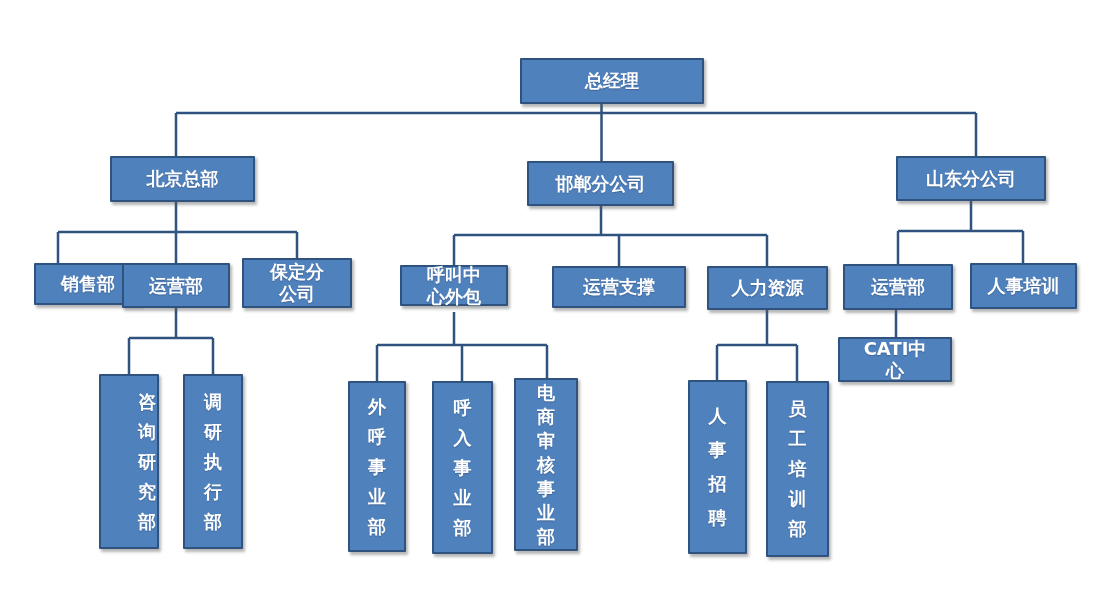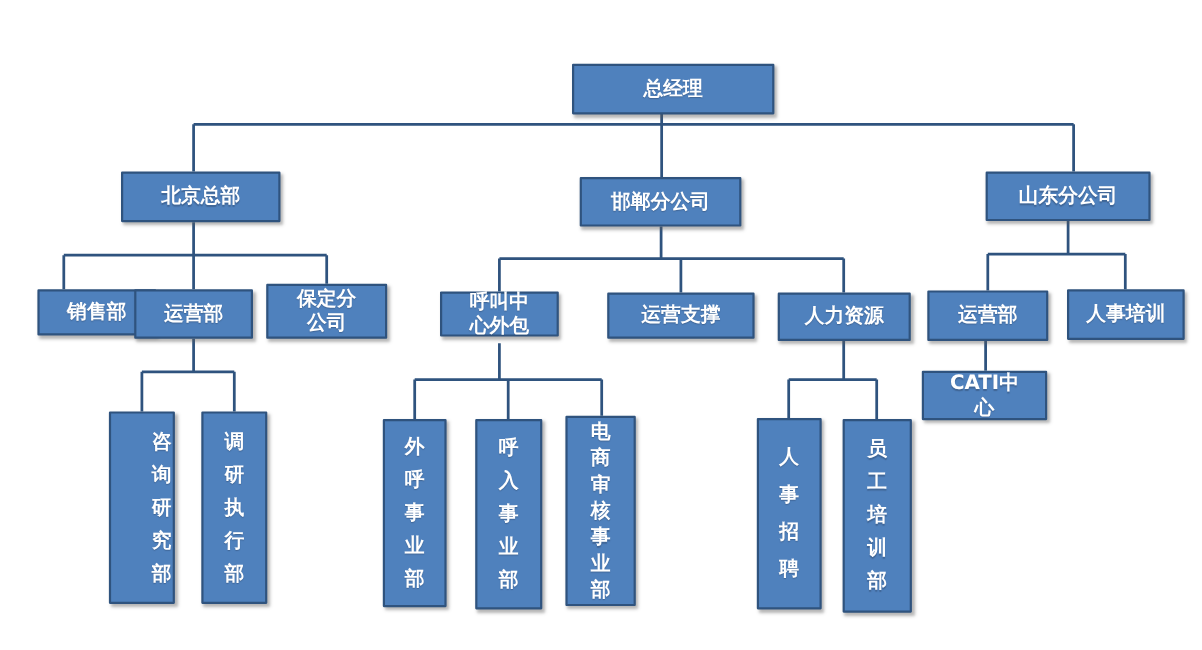--- a/index.html
+++ b/index.html
@@ -89,21 +89,21 @@
 心外包</div>
   <div class="node" style="left:552px;top:266px;width:134px;height:42px;">运营支撑</div>
   <div class="node" style="left:707px;top:266px;width:121px;height:44px;">人力资源</div>
 
   <div class="node" style="left:843px;top:264px;width:110px;height:46px;">运营部</div>
   <div class="node" style="left:970px;top:263px;width:107px;height:46px;">人事培训</div>
 
   <div class="node v" style="left:99px;top:374px;width:60px;height:175px;padding-left:36px;">
     <span class="vtext">咨询研究部</span>
   </div>
-  <div class="node v" style="left:183px;top:374px;width:60px;height:175px;">
+  <div class="node v" style="left:183px;top:374px;width:60px;height:175px;font-family:Liberation Serif, serif;">
     <span class="vtext">调研执行部</span>
   </div>
 
   <div class="node v" style="left:348px;top:381px;width:58px;height:171px;">
     <span class="vtext">外呼事业部</span>
   </div>
   <div class="node v" style="left:432px;top:381px;width:61px;height:173px;">
     <span class="vtext">呼入事业部</span>
   </div>
   <div class="node v tight" style="left:514px;top:378px;width:64px;height:173px;">

